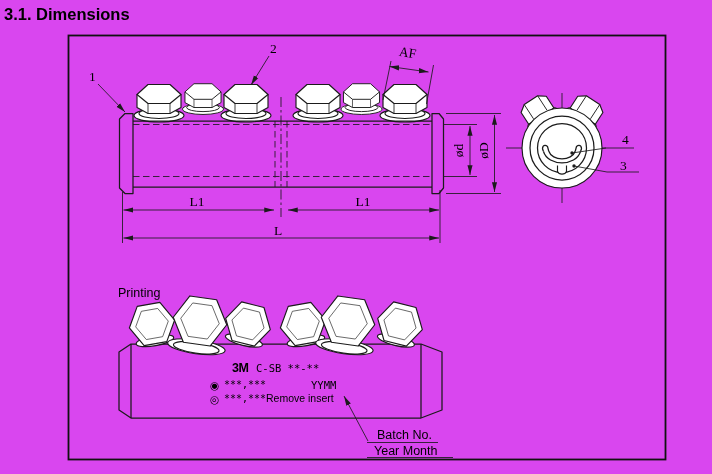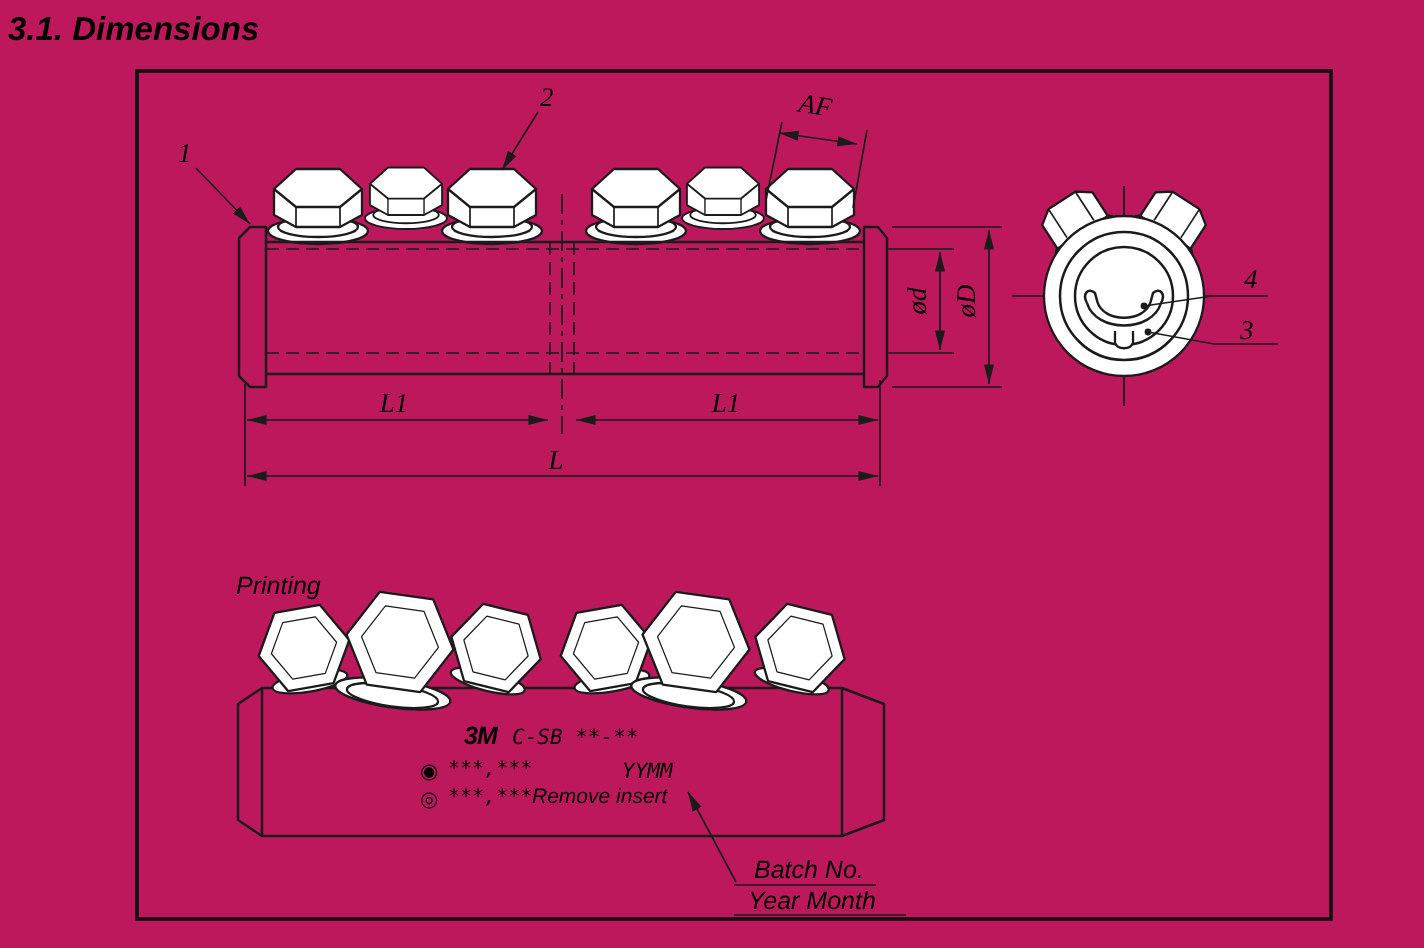--- a/index.html
+++ b/index.html
@@ -1,17 +1,17 @@
 <!DOCTYPE html>
 <html><head>
 <meta charset="utf-8">
 <style>
   html,body{margin:0;padding:0;background:#fff;}
-  .stage{position:relative;width:712px;height:474px;background:#be185d;overflow:hidden;
-         font-family:"Liberation Sans","DejaVu Sans",sans-serif;font-style:italic;}
+  .stage{position:relative;width:712px;height:474px;background:#d946ef;overflow:hidden;
+         font-family:"Liberation Sans","DejaVu Sans",sans-serif;}
   svg{display:block}
   svg text{fill:#000}
   .s  {stroke:#1b1b1b;fill:none;stroke-width:1.25;stroke-linejoin:round}
   .t  {stroke-width:0.85}
   .w  {fill:#ffffff;stroke:#1b1b1b;stroke-width:1.15;stroke-linejoin:round}
   .dsh{stroke-dasharray:6.5 3.5}
   .cln{stroke-dasharray:10 3 2.5 3}
   .serif{font-family:"Liberation Serif","DejaVu Serif",serif;font-size:13.5px}
   .sans {font-family:"Liberation Sans","DejaVu Sans",sans-serif}
   .mono {font-family:"DejaVu Sans Mono",monospace}

